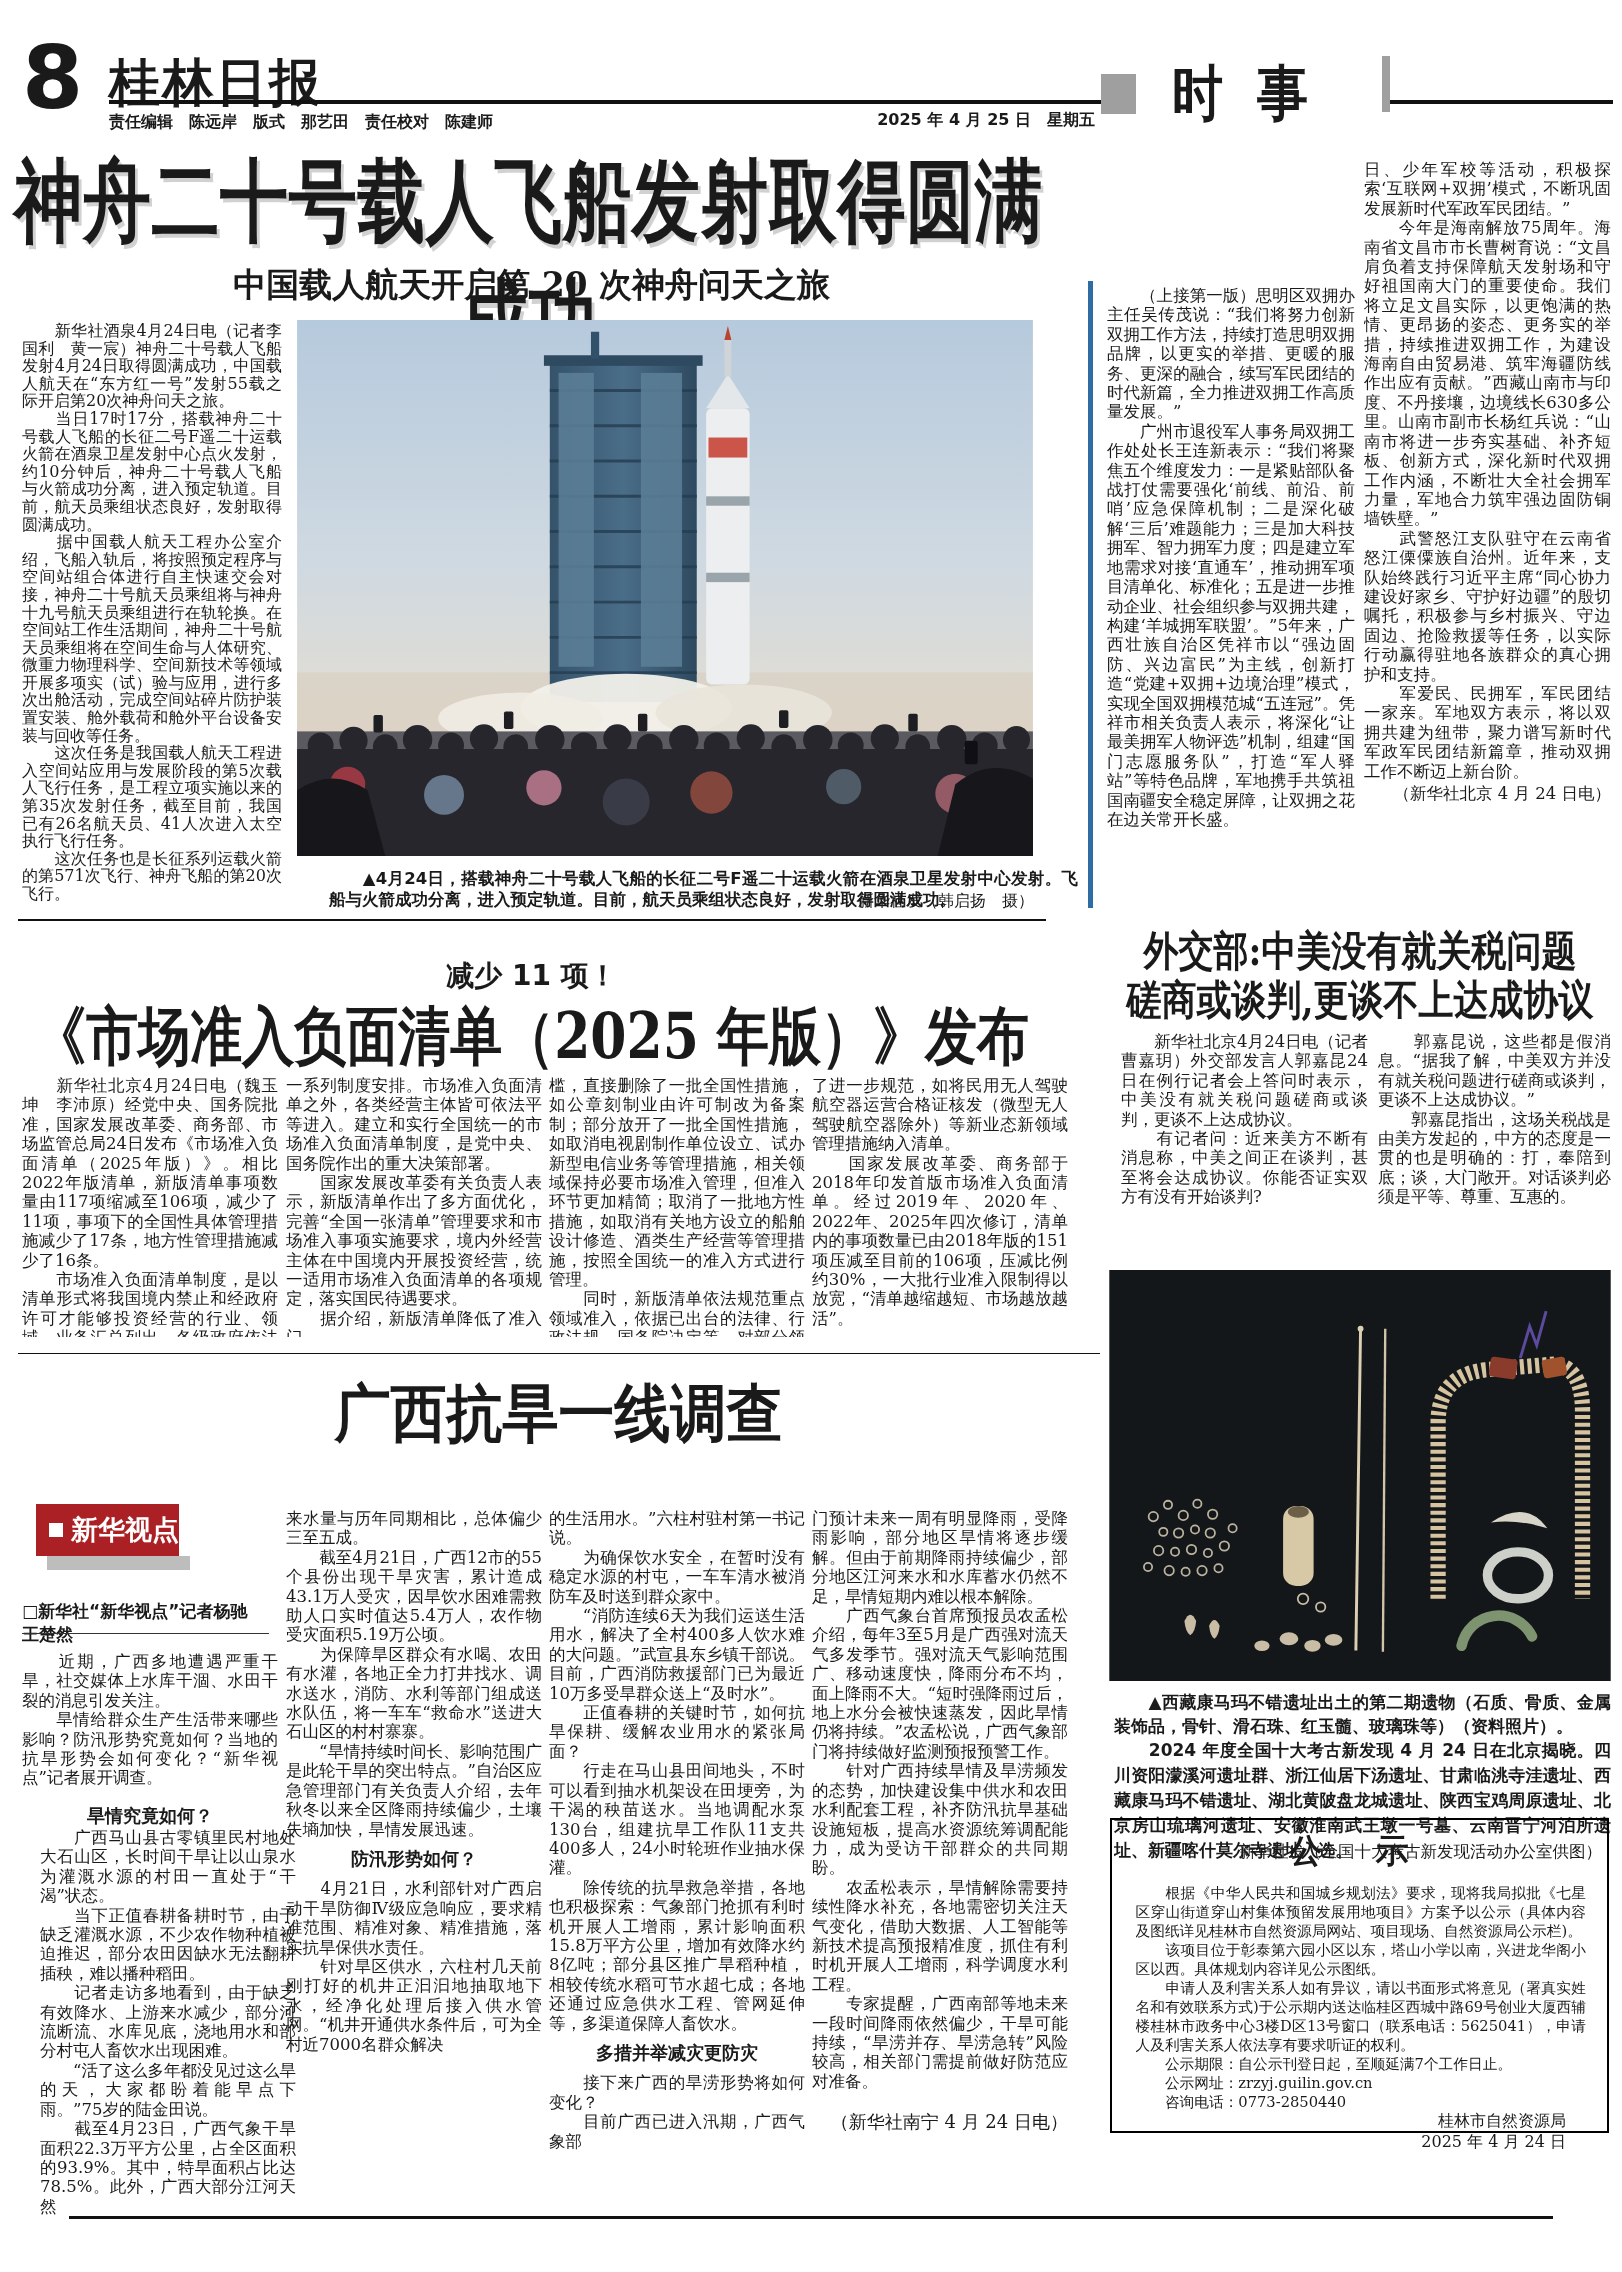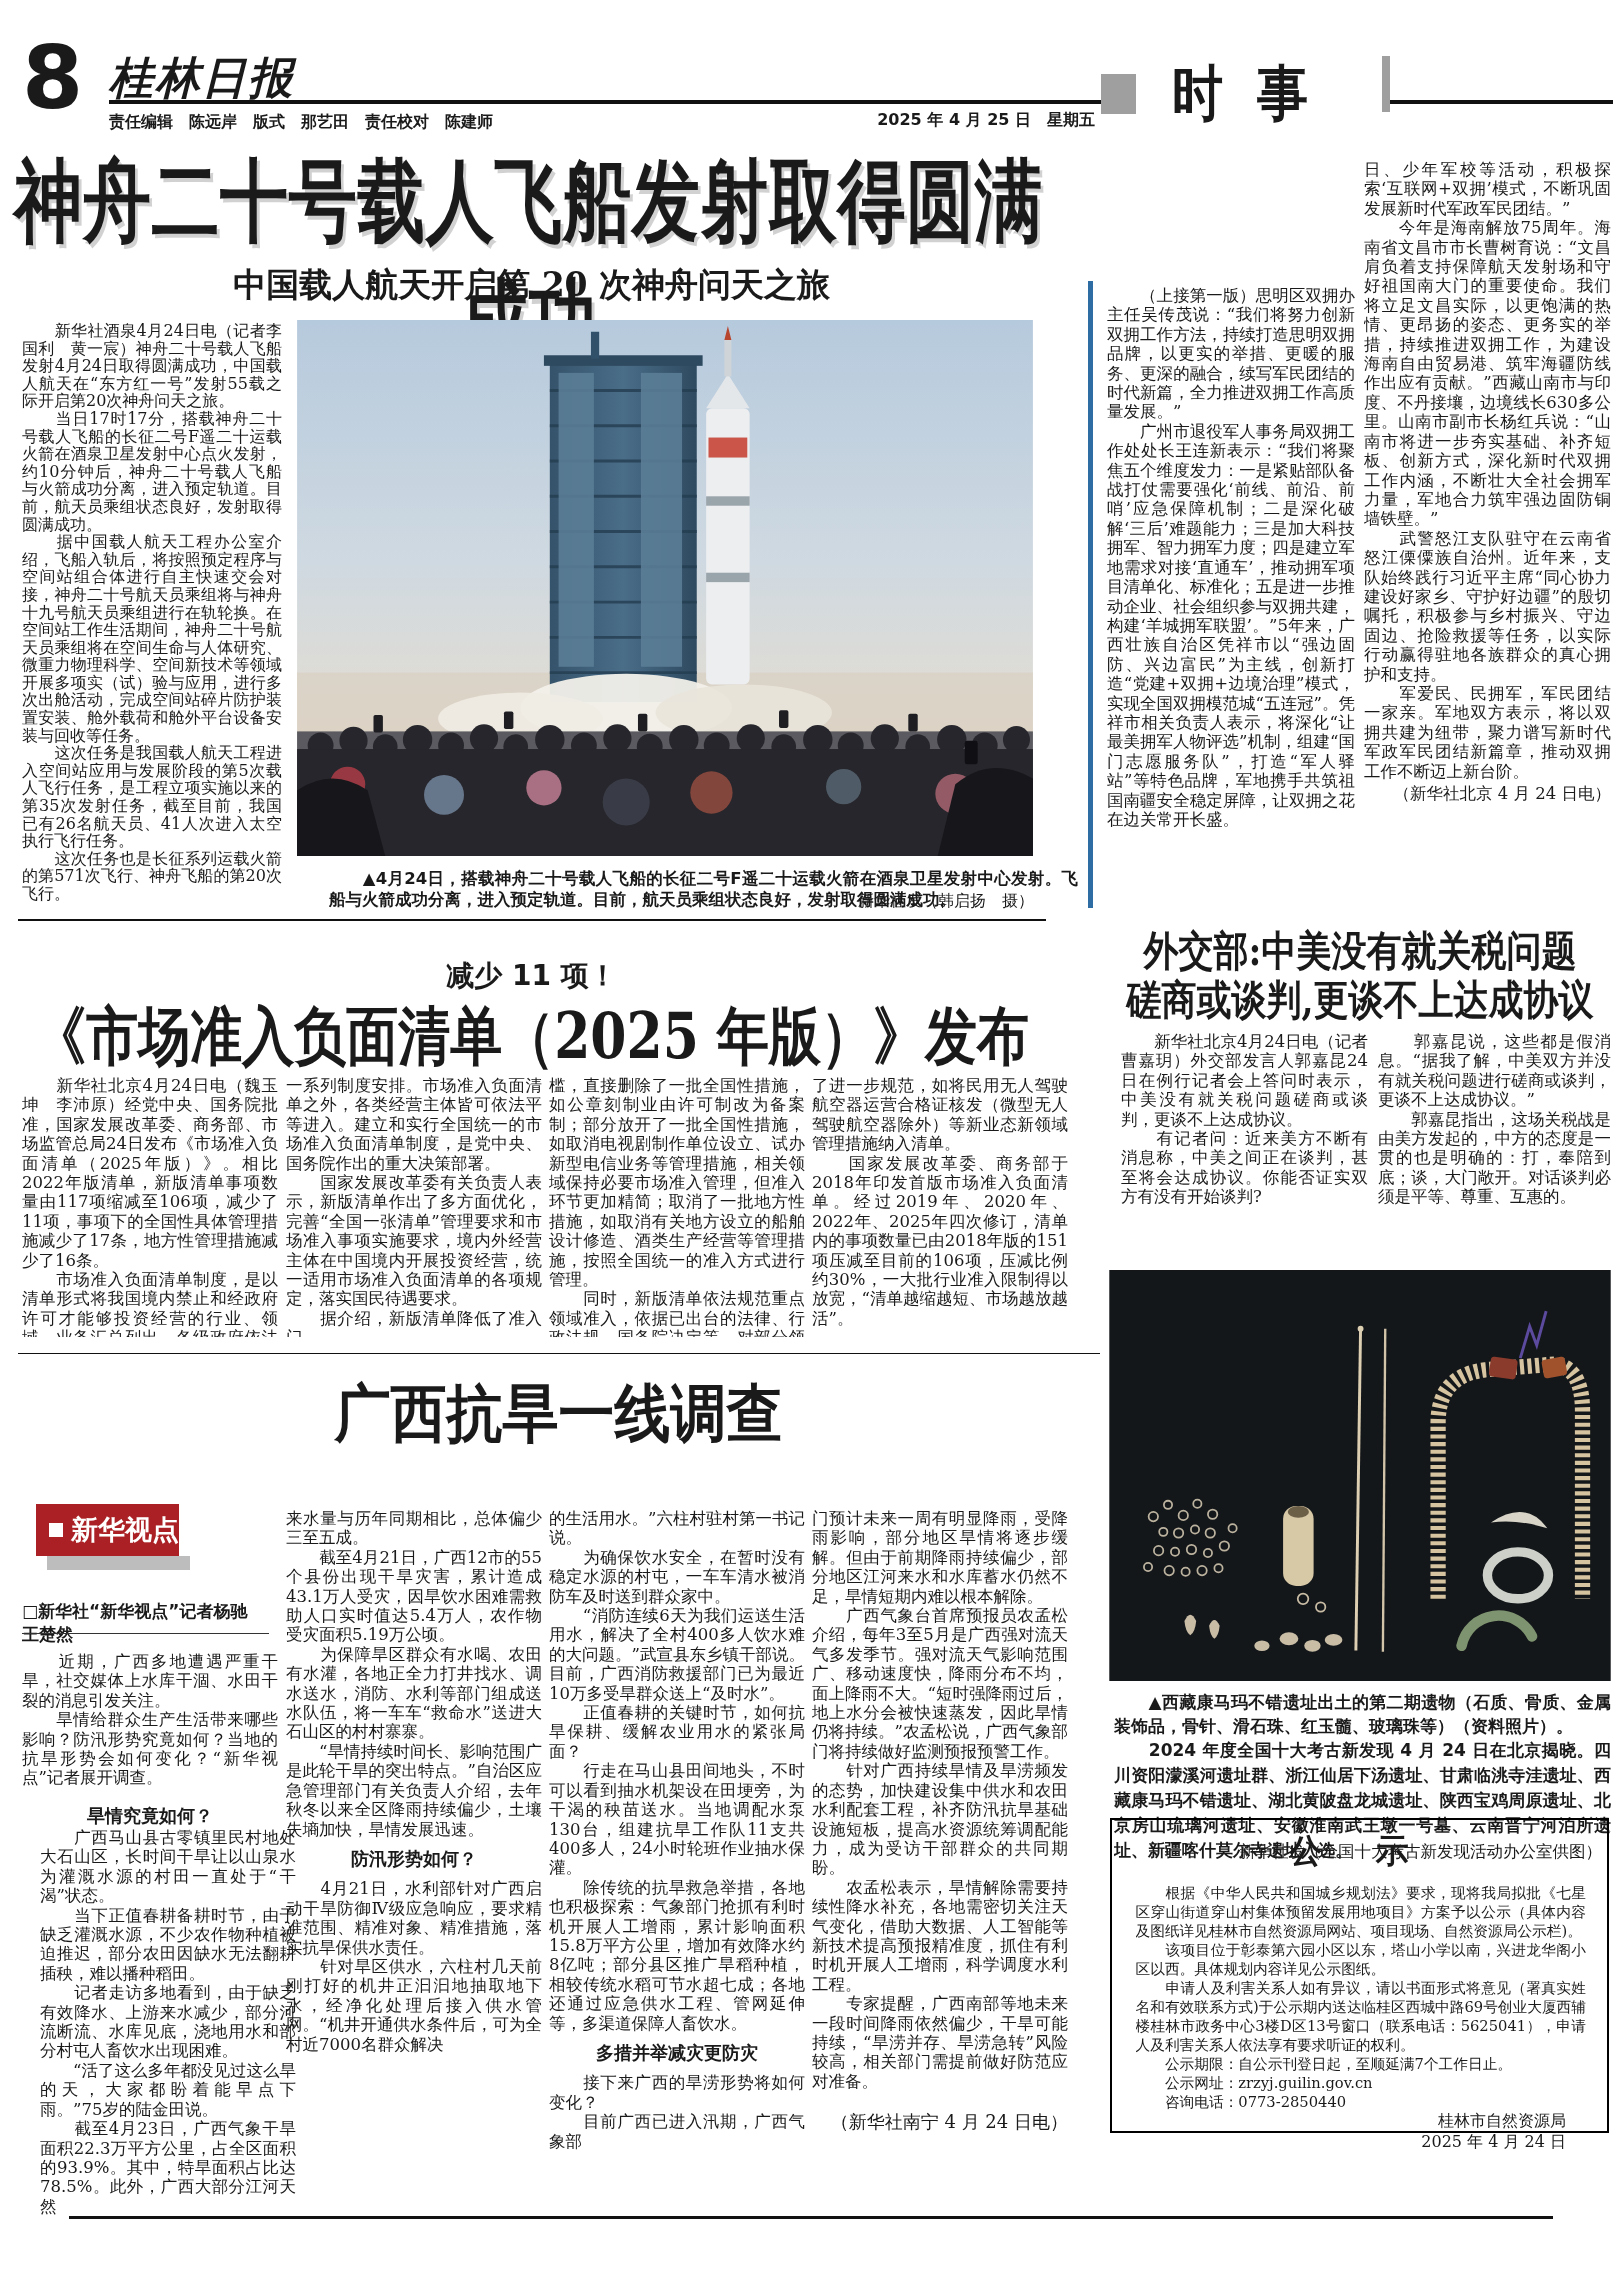--- a/index.html
+++ b/index.html
@@ -10,21 +10,21 @@
         font-family:"DejaVu Serif","Liberation Serif",serif;}
   .sans{font-family:"DejaVu Sans","Liberation Sans",sans-serif;}
   .serif{font-family:"DejaVu Serif","Liberation Serif",serif;}
   .center{text-align:center;}
   .right{text-align:right;}
   .bold{font-weight:bold;}
   .rule{background:#111;}
   .grayblk{background:#9f9f9f;}
   
   #pagenum{font-size:88px;font-weight:900;line-height:1;}
-  #paper-logo{font-size:44px;font-weight:bold;font-style:italic;letter-spacing:2.4px;}
+  #paper-logo{font-size:51px;font-weight:bold;letter-spacing:2.4px;}
   #section-title{font-size:51px;font-weight:900;letter-spacing:34px;transform:scaleY(1.18);transform-origin:top left;}
   .hmeta{font-size:16px;font-weight:bold;}
   
   #sz-headline{font-size:68px;font-weight:900;letter-spacing:0.6px;transform:scaleY(1.32);transform-origin:center top;
                text-shadow:2.9px 3.5px 0 rgba(0,0,0,0.18);}
   #sz-sub{font-size:33px;font-weight:bold;}
   .body27{font-size:16px;line-height:17.6px;}
   .body28{font-size:16.5px;line-height:19.4px;}
   .cap{font-family:"DejaVu Sans","Liberation Sans",sans-serif;font-weight:bold;}
   

